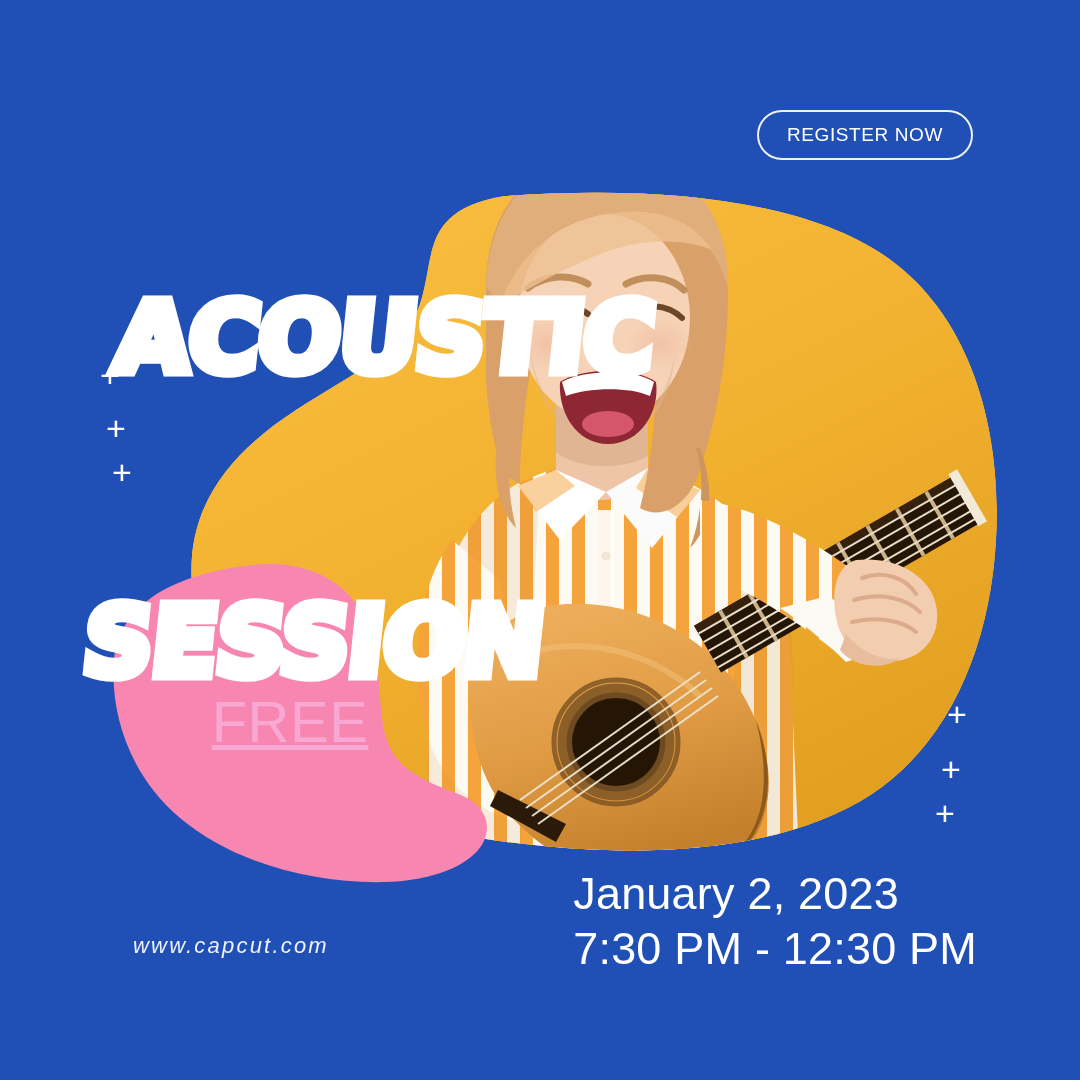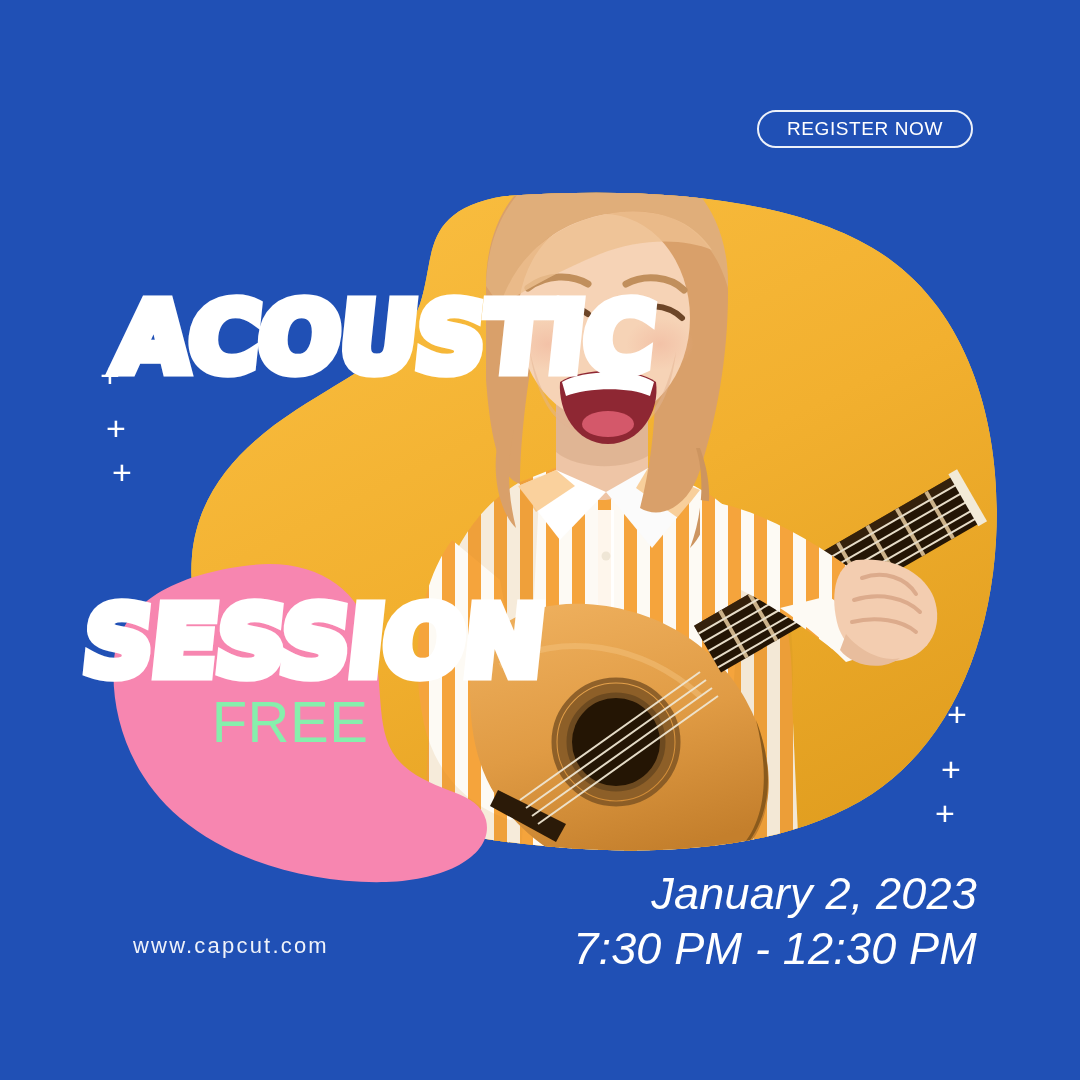--- a/index.html
+++ b/index.html
@@ -59,21 +59,21 @@
   }
   .headline .ln{display:block;}
   .headline .ln2{margin-top:22px;}
 
   
   .register-btn{
     position:absolute;
     right:107px;
     top:110px;
     z-index:8;
-    height:38px;
+    height:50px;
     padding:0 28px;
     display:flex;
     align-items:center;
     justify-content:center;
     border:2px solid rgba(255,255,255,.92);
     border-radius:25px;
     background:transparent;
     color:#ffffff;
     font-size:19px;
     letter-spacing:0.6px;
@@ -82,52 +82,53 @@
     white-space:nowrap;
   }
 
   
   .free-entry{
     position:absolute;
     left:150px;
     top:690px;
     z-index:7;
     width:280px;
-    color:#86efac;
+    color:#f9a8d4;
     font-size:58px;
     line-height:1.12;
     font-weight:400;
     letter-spacing:0.5px;
     text-align:center;
     pointer-events:none;
+    text-decoration:underline;
   }
 
   
   .datetime{
     position:absolute;
     right:103px;
     bottom:103px;
     z-index:7;
-    text-align:right;
+    text-align:left;
     color:#ffffff;
     font-weight:300;
     line-height:1.22;
-    font-style:italic;
   }
   .datetime .dt-date{font-size:45px;display:block;letter-spacing:0.2px;}
   .datetime .dt-time{font-size:45px;display:block;letter-spacing:0.2px;}
 
   
   .website{
     position:absolute;
     left:133px;
     bottom:121px;
     z-index:7;
     color:rgba(255,255,255,.93);
     font-size:22px;
+    font-style:italic;
     letter-spacing:2.2px;
     font-weight:300;
   }
 
   
   .plus{
     position:absolute;
     z-index:7;
     color:#ffffff;
     font-size:34px;

